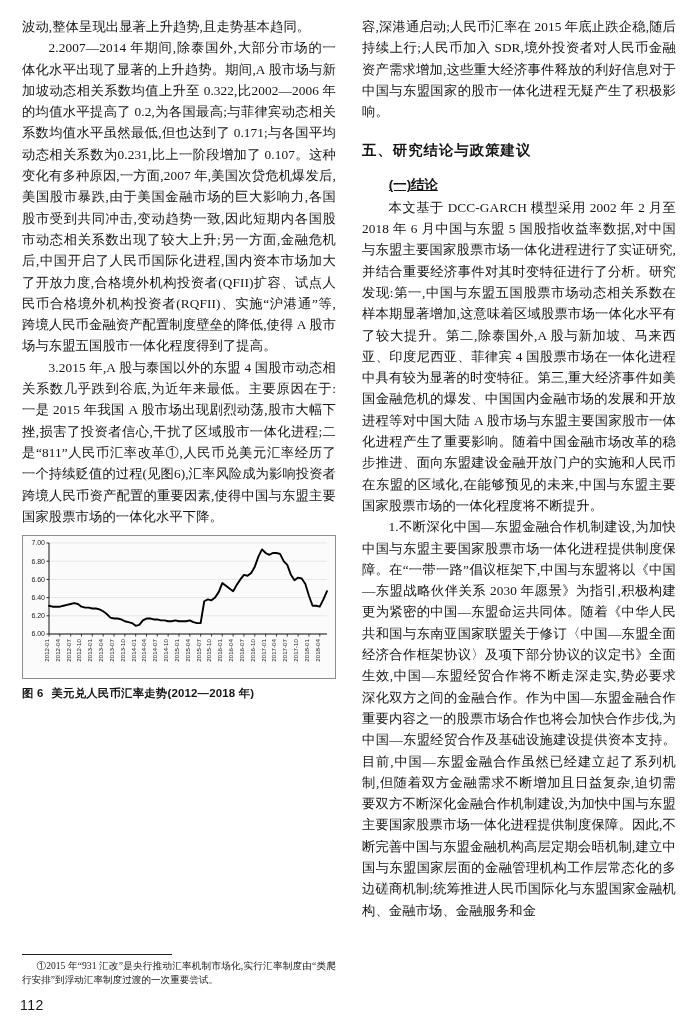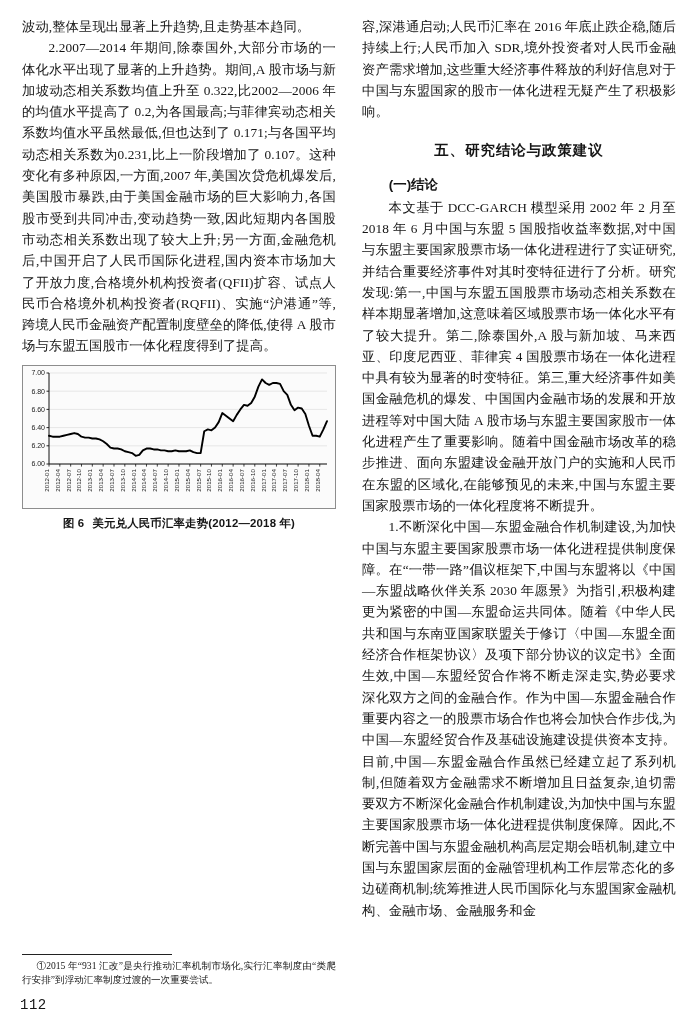--- a/index.html
+++ b/index.html
@@ -35,49 +35,50 @@
     line-height:21.3px;
     text-align:justify;
     text-justify:inter-ideograph;
     letter-spacing:0.1px;
   }
   p.ind{text-indent:2em;}
   h2.section{
     margin:18px 0 14px 0;
     font-size:14.4px;
     line-height:20px;
-    text-align:center;
+    text-align:left;
     font-weight:bold;
     font-family:"Liberation Sans","DejaVu Sans",sans-serif;
     letter-spacing:1px;
   }
   h3.subsection{
     margin:3px 0 1px 0;
     font-size:13.4px;
     line-height:21.3px;
     font-weight:bold;
     text-indent:2em;
     font-family:"Liberation Sans","DejaVu Sans",sans-serif;
+    text-decoration:underline;
   }
   
   .figure-wrap{
     margin:8px 0 2px 0;
   }
   .figure-box{
     border:1px solid #8d8d8d;
     background:#fbfbfb;
     box-sizing:border-box;
     width:314px;
     height:144px;
     position:relative;
     overflow:hidden;
   }
   .chart-svg{display:block;}
   .figcaption{
-    text-align:center;
+    text-align:left;
     font-size:11.4px;
     line-height:18px;
     font-weight:bold;
     margin-top:5px;
     font-family:"Liberation Sans","DejaVu Sans",sans-serif;
     letter-spacing:0.2px;
   }
   .figcaption .capnum{margin-right:8px;}
   
   .footnote-area{
@@ -96,21 +97,21 @@
     line-height:14px;
     text-align:justify;
     margin:0;
     text-indent:1.5em;
   }
   .pageno{
     position:absolute;
     left:20px;
     bottom:8px;
     font-size:14px;
-    font-family:Liberation Mono, monospace;
+    font-family:Liberation Sans, sans-serif;
     letter-spacing:0.5px;
   }
   .axis-label{
     font-family:"Liberation Sans","DejaVu Sans",sans-serif;
     font-size:6.2px;
     fill:#1a1a1a;
   }
   .ylab{
     font-family:"Liberation Sans","DejaVu Sans",sans-serif;
     font-size:7px;
@@ -121,20 +122,21 @@
 <body>
 
 <div class="page">
 
   <div class="columns">
 
     <div class="col col-left">
 
       <p class="body">波动,整体呈现出显著上升趋势,且走势基本趋同。</p>
       <p class="body ind">2.2007—2014 年期间,除泰国外,大部分市场的一体化水平出现了显著的上升趋势。期间,A 股市场与新加坡动态相关系数均值上升至 0.322,比2002—2006 年的均值水平提高了 0.2,为各国最高;与菲律宾动态相关系数均值水平虽然最低,但也达到了 0.171;与各国平均动态相关系数为0.231,比上一阶段增加了 0.107。这种变化有多种原因,一方面,2007 年,美国次贷危机爆发后,美国股市暴跌,由于美国金融市场的巨大影响力,各国股市受到共同冲击,变动趋势一致,因此短期内各国股市动态相关系数出现了较大上升;另一方面,金融危机后,中国开启了人民币国际化进程,国内资本市场加大了开放力度,合格境外机构投资者(QFII)扩容、试点人民币合格境外机构投资者(RQFII)、实施“沪港通”等,跨境人民币金融资产配置制度壁垒的降低,使得 A 股市场与东盟五国股市一体化程度得到了提高。</p>
+      <p class="body ind">3.2015 年,A 股与泰国以外的东盟 4 国股市动态相关系数几乎跌到谷底,为近年来最低。主要原因在于:一是 2015 年我国 A 股市场出现剧烈动荡,股市大幅下挫,损害了投资者信心,干扰了区域股市一体化进程;二是“811”人民币汇率改革①,人民币兑美元汇率经历了一个持续贬值的过程(见图6),汇率风险成为影响投资者跨境人民币资产配置的重要因素,使得中国与东盟主要国家股票市场的一体化水平下降。</p>
 
       <div class="figure-wrap">
         <div class="figure-box">
           <svg class="chart-svg" id="fx-chart" width="312" height="142" viewBox="0 0 312 142">
               <line x1="26" y1="98" x2="304" y2="98" stroke="#d8d8d8" stroke-width="0.6"></line>
               <line x1="26" y1="79.79999999999998" x2="304" y2="79.79999999999998" stroke="#d8d8d8" stroke-width="0.6"></line>
               <line x1="26" y1="61.599999999999966" x2="304" y2="61.599999999999966" stroke="#d8d8d8" stroke-width="0.6"></line>
               <line x1="26" y1="43.400000000000034" x2="304" y2="43.400000000000034" stroke="#d8d8d8" stroke-width="0.6"></line>
               <line x1="26" y1="25.200000000000017" x2="304" y2="25.200000000000017" stroke="#d8d8d8" stroke-width="0.6"></line>
               <line x1="26" y1="7" x2="304" y2="7" stroke="#d8d8d8" stroke-width="0.6"></line>
@@ -210,21 +212,21 @@
         <div class="figcaption">
           <span class="capnum">图 6</span><span>美元兑人民币汇率走势(2012—2018 年)</span>
         </div>
       </div>
 
 
     </div>
 
     <div class="col col-right">
 
-      <p class="body">容,深港通启动;人民币汇率在 2016 年底止跌企稳,随后持续上行;人民币加入 SDR,境外投资者对人民币金融资产需求增加,这些重大经济事件释放的利好信息对于中国与东盟国家的股市一体化进程无疑产生了积极影响。</p>
+      <p class="body">容,深港通启动;人民币汇率在 2015 年底止跌企稳,随后持续上行;人民币加入 SDR,境外投资者对人民币金融资产需求增加,这些重大经济事件释放的利好信息对于中国与东盟国家的股市一体化进程无疑产生了积极影响。</p>
 
       <h2 class="section">五、研究结论与政策建议</h2>
 
       <h3 class="subsection">(一)结论</h3>
       <p class="body ind">本文基于 DCC-GARCH 模型采用 2002 年 2 月至 2018 年 6 月中国与东盟 5 国股指收益率数据,对中国与东盟主要国家股票市场一体化进程进行了实证研究,并结合重要经济事件对其时变特征进行了分析。研究发现:第一,中国与东盟五国股票市场动态相关系数在样本期显著增加,这意味着区域股票市场一体化水平有了较大提升。第二,除泰国外,A 股与新加坡、马来西亚、印度尼西亚、菲律宾 4 国股票市场在一体化进程中具有较为显著的时变特征。第三,重大经济事件如美国金融危机的爆发、中国国内金融市场的发展和开放进程等对中国大陆 A 股市场与东盟主要国家股市一体化进程产生了重要影响。随着中国金融市场改革的稳步推进、面向东盟建设金融开放门户的实施和人民币在东盟的区域化,在能够预见的未来,中国与东盟主要国家股票市场的一体化程度将不断提升。</p>
 
       <p class="body ind">1.不断深化中国—东盟金融合作机制建设,为加快中国与东盟主要国家股票市场一体化进程提供制度保障。在“一带一路”倡议框架下,中国与东盟将以《中国—东盟战略伙伴关系 2030 年愿景》为指引,积极构建更为紧密的中国—东盟命运共同体。随着《中华人民共和国与东南亚国家联盟关于修订〈中国—东盟全面经济合作框架协议〉及项下部分协议的议定书》全面生效,中国—东盟经贸合作将不断走深走实,势必要求深化双方之间的金融合作。作为中国—东盟金融合作重要内容之一的股票市场合作也将会加快合作步伐,为中国—东盟经贸合作及基础设施建设提供资本支持。目前,中国—东盟金融合作虽然已经建立起了系列机制,但随着双方金融需求不断增加且日益复杂,迫切需要双方不断深化金融合作机制建设,为加快中国与东盟主要国家股票市场一体化进程提供制度保障。因此,不断完善中国与东盟金融机构高层定期会晤机制,建立中国与东盟国家层面的金融管理机构工作层常态化的多边磋商机制;统筹推进人民币国际化与东盟国家金融机构、金融市场、金融服务和金</p>
 
     </div>
   </div>

